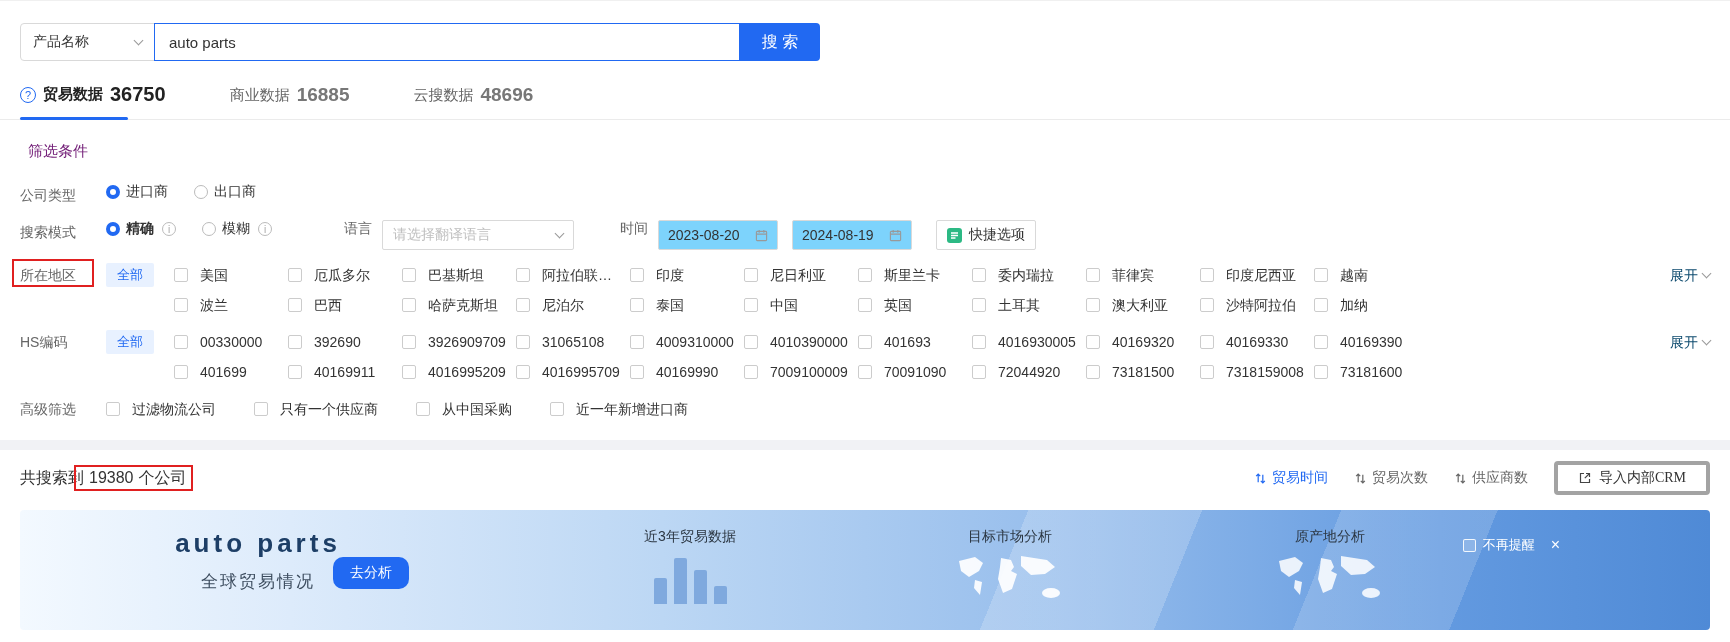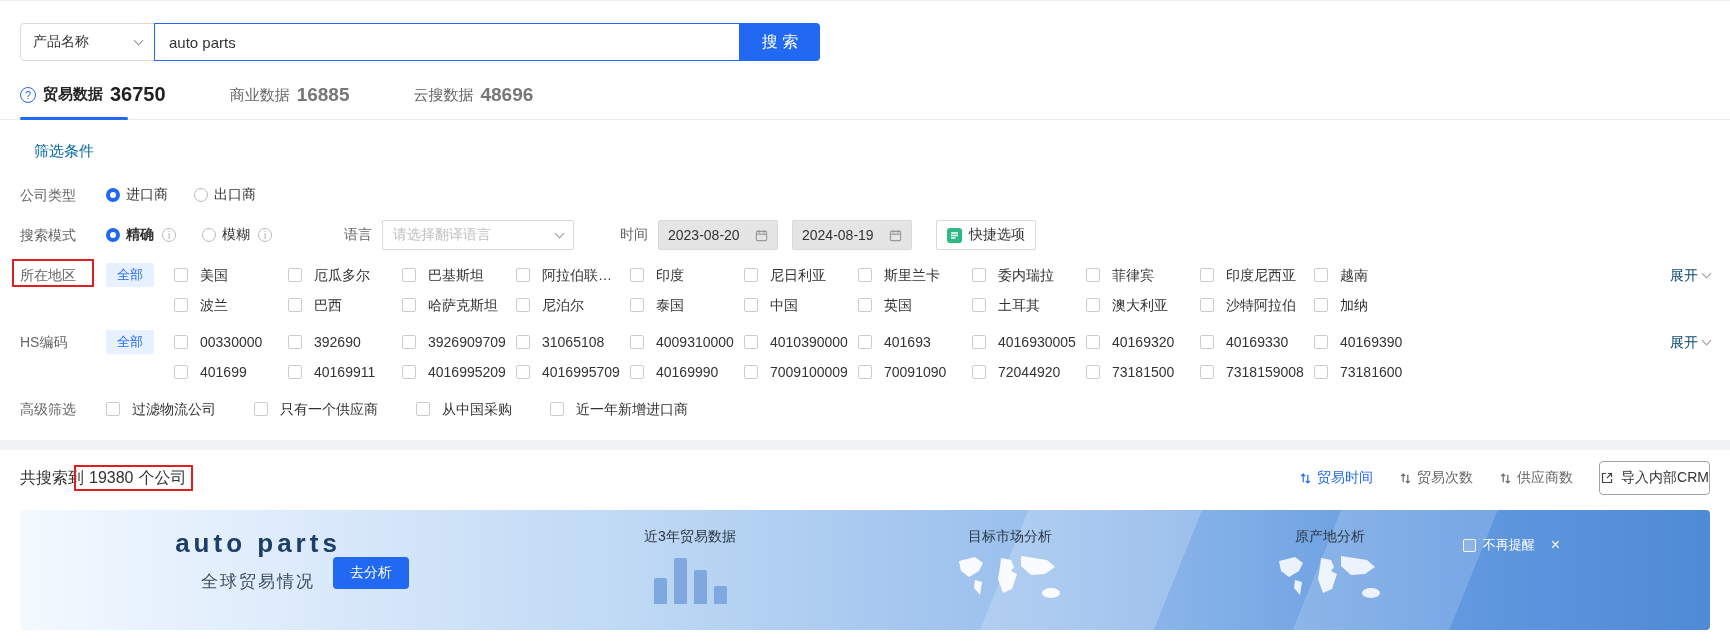--- a/index.html
+++ b/index.html
@@ -20,69 +20,69 @@
   .tab{position:relative;display:flex;align-items:center;gap:7px;padding:8px 0 13px;cursor:pointer}
   .help-icon{width:16px;height:16px;border:1px solid #2169f2;color:#2169f2;border-radius:50%;font-size:11px;display:flex;align-items:center;justify-content:center;flex-shrink:0}
   .tab-label{font-size:15px;font-weight:bold;color:#222}
   .tab-count{font-size:20px;font-weight:bold;color:#222}
   .tab.inactive .tab-label{color:#666;font-weight:normal}
   .tab.inactive .tab-count{color:#777;font-weight:bold;font-size:19px}
   .tab-underline{position:absolute;bottom:-1px;left:0;width:108px;height:3px;background:#2169f2;border-radius:2px}
 
   
   .filters{padding:16px 20px 6px}
-  .filters-title{font-size:15px;color:#0369a1;margin:6px 14px 22px}
-  .frow{display:flex;align-items:center;margin-bottom:13px}
+  .filters-title{font-size:15px;color:#701a75;margin:6px 8px 22px}
+  .frow{display:flex;align-items:flex-start;margin-bottom:13px}
   .frow.top{align-items:flex-start}
   .flabel{width:86px;color:#666;flex-shrink:0;line-height:24px}
   .flabel-wrap{position:relative;width:86px;flex-shrink:0}
   .red-box{position:absolute;border:2px solid #e02020;pointer-events:none;z-index:5}
   .red-box.region{left:-8px;top:-4px;width:82px;height:28px}
   .red-box.count{left:-15px;top:-3px;right:-6px;bottom:-2px}
 
   .radio-item{display:flex;align-items:center;gap:6px;margin-right:26px;cursor:pointer}
   .radio{width:14px;height:14px;border:1px solid #bbb;border-radius:50%;background:#fff;flex-shrink:0}
   .radio.on{border:4px solid #2169f2}
   .info-icon{width:14px;height:14px;border-radius:50%;border:1px solid #bbb;color:#aaa;font-size:10px;display:inline-flex;align-items:center;justify-content:center;margin-left:2px}
 
   .inline-label{color:#666;margin:0 10px 0 46px}
   .select-box{width:192px;height:30px;border:1px solid #d9d9d9;border-radius:2px;display:flex;align-items:center;justify-content:space-between;padding:0 10px;color:#bfbfbf;background:#fff;cursor:pointer}
-  .date-box{width:120px;height:30px;border:1px solid #d9d9d9;border-radius:2px;display:flex;align-items:center;justify-content:space-between;padding:0 9px;color:#333;background:#e5e5e5;margin-right:14px;cursor:pointer}
+  .date-box{width:120px;height:30px;border:1px solid #d9d9d9;border-radius:2px;display:flex;align-items:center;justify-content:space-between;padding:0 9px;color:#333;background:#7dd3fc;margin-right:14px;cursor:pointer}
   .quick-btn{display:flex;align-items:center;gap:7px;border:1px solid #d9d9d9;border-radius:2px;height:30px;padding:0 10px;background:#fff;color:#333;cursor:pointer;font-family:inherit;font-size:14px;margin-left:10px}
 
   .all-btn{height:24px;padding:0 11px;background:#e8f1ff;color:#2169f2;border:none;border-radius:2px;margin-right:20px;font-size:13px;cursor:pointer;flex-shrink:0;font-family:inherit}
   .cb-col{display:flex;flex-direction:column;gap:6px;flex:1;min-width:0}
   .cb-grid{display:grid;grid-template-columns:repeat(11,114px)}
   .cb-item{display:flex;align-items:center;gap:12px;overflow:hidden;white-space:nowrap;cursor:pointer;padding-right:8px;line-height:24px}
   .cb{width:14px;height:14px;border:1px solid #ccc;border-radius:2px;background:#fff;flex-shrink:0}
   .cb-label{overflow:hidden;text-overflow:ellipsis;color:#333}
   .expand{color:#0c4a6e;flex-shrink:0;display:flex;align-items:center;gap:5px;cursor:pointer;margin-left:auto;padding-left:10px;line-height:24px}
   .adv-grid{display:flex;gap:30px}
 
   .band{height:10px;background:#f1f2f5}
 
   
   .results{display:flex;align-items:center;padding:11px 20px}
   .res-text{font-size:16px;color:#333;display:flex;align-items:center;gap:5px}
   .count-wrap{position:relative;display:flex;align-items:center;gap:5px}
   .res-right{margin-left:auto;display:flex;gap:26px}
   .sort-item{display:flex;align-items:center;gap:5px;color:#666;cursor:pointer}
   .sort-item.active{color:#2169f2}
-  .crm-btn{display:flex;align-items:center;gap:7px;border:1px solid #a3a3a3;border-radius:4px;height:34px;padding:0 0;background:#fff;color:#333;font-size:14px;cursor:pointer;font-family:Liberation Sans, sans-serif}
+  .crm-btn{display:flex;align-items:center;gap:7px;border:4px solid #a3a3a3;border-radius:4px;height:34px;padding:0 20px;background:#fff;color:#333;font-size:14px;cursor:pointer;font-family:Liberation Serif, serif}
 
   
   .banner{position:relative;margin:4px 20px 0;height:120px;border-radius:4px;overflow:hidden;
     background:linear-gradient(90deg,#f3f9ff 0%,#ddebfb 16%,#bcd7f4 38%,#96bdec 62%,#639ae0 84%,#4f8ad6 100%)}
   .banner::before{content:"";position:absolute;inset:0;pointer-events:none;background:
     linear-gradient(112deg,transparent 58%,rgba(255,255,255,.20) 58%,rgba(255,255,255,.20) 68%,transparent 68%),
     linear-gradient(112deg,transparent 76%,rgba(255,255,255,.16) 76%,rgba(255,255,255,.16) 85%,transparent 85%)}
   .banner-left{position:absolute;left:115px;top:18px;width:246px;text-align:center}
   .banner-title{font-size:26px;font-weight:bold;color:#1d3e66;letter-spacing:4px}
   .banner-sub{font-size:17px;color:#3c4c5e;margin-top:11px;letter-spacing:2px}
-  .analyze-btn{position:absolute;left:313px;top:47px;background:#2169f2;color:#fff;border:none;border-radius:4px;padding:7px 17px;font-size:14px;cursor:pointer;font-family:inherit}
+  .analyze-btn{position:absolute;left:313px;top:47px;background:#2169f2;color:#fff;border:none;border-radius:10px;padding:7px 17px;font-size:14px;cursor:pointer;font-family:inherit}
   .banner-col{position:absolute;top:18px;width:160px;text-align:center}
   .col-title{font-size:14px;color:#2b3642}
   .bars{display:flex;align-items:flex-end;justify-content:center;gap:7px;height:50px;margin-top:8px}
   .bar{width:13px;background:#7fa9de;border-radius:2px 2px 0 0}
   .map-svg{margin-top:7px}
   .dismiss{position:absolute;right:150px;top:26px;display:flex;align-items:center;gap:7px;color:#fff;font-size:13px}
   .cb-white{width:13px;height:13px;border:1px solid rgba(255,255,255,.9);border-radius:2px;background:rgba(255,255,255,.15);flex-shrink:0}
   .close-x{margin-left:9px;font-size:16px;line-height:1;cursor:pointer}
 </style>
 </head>

